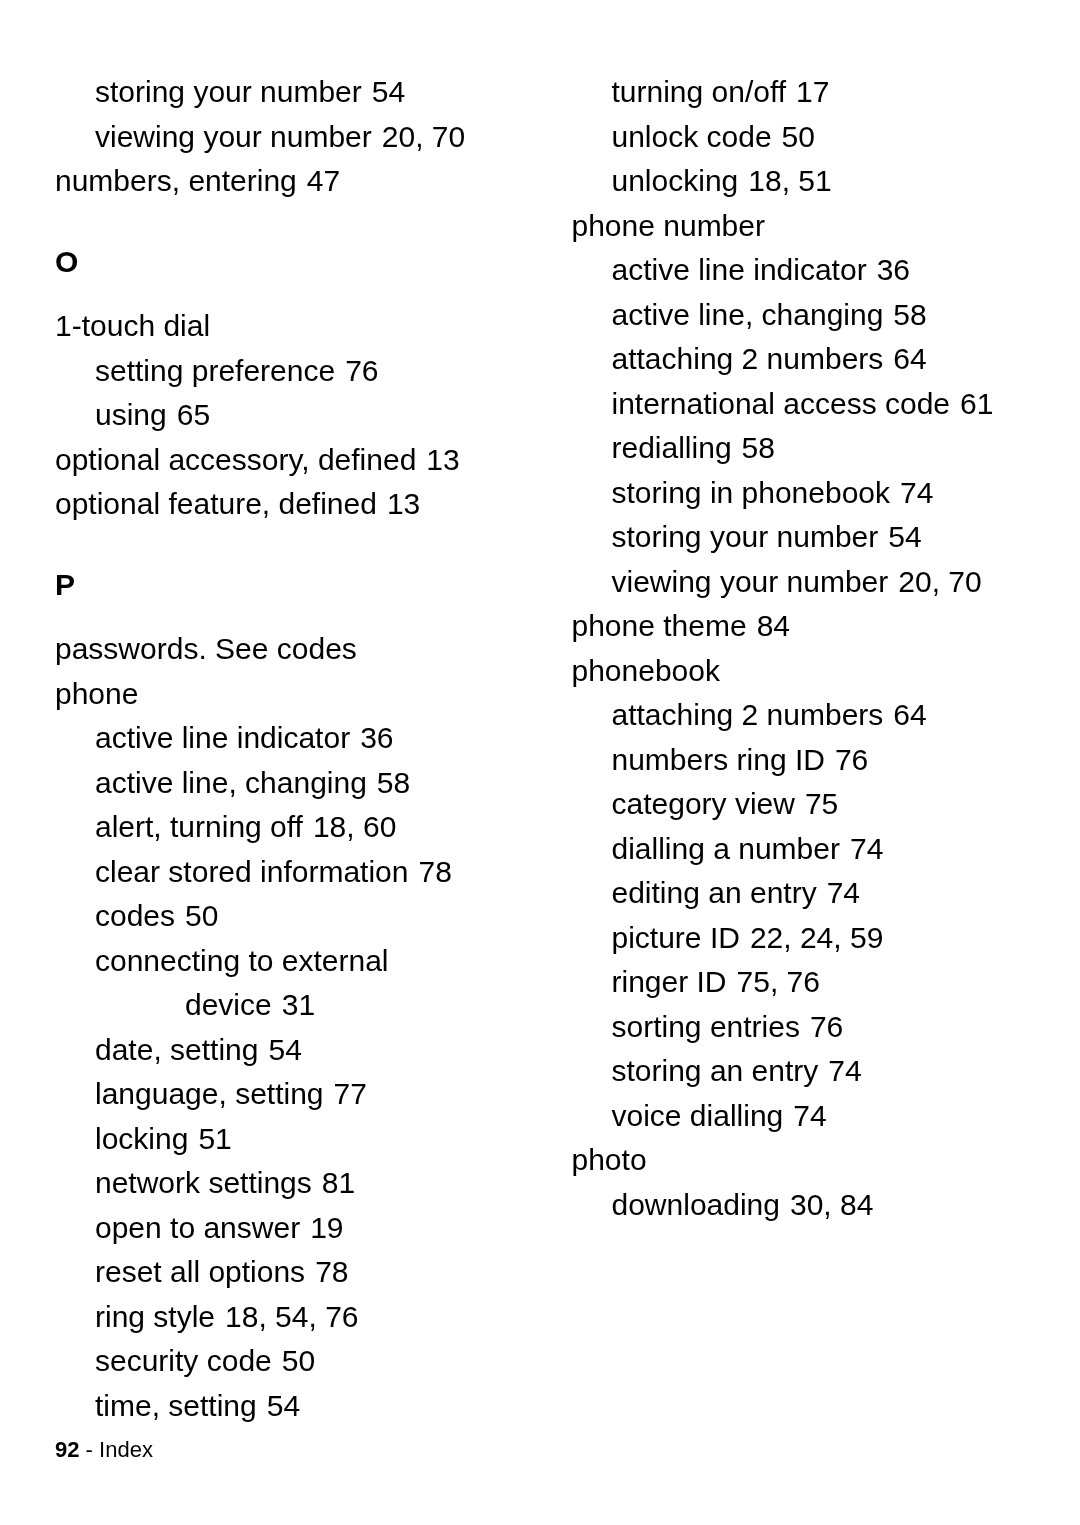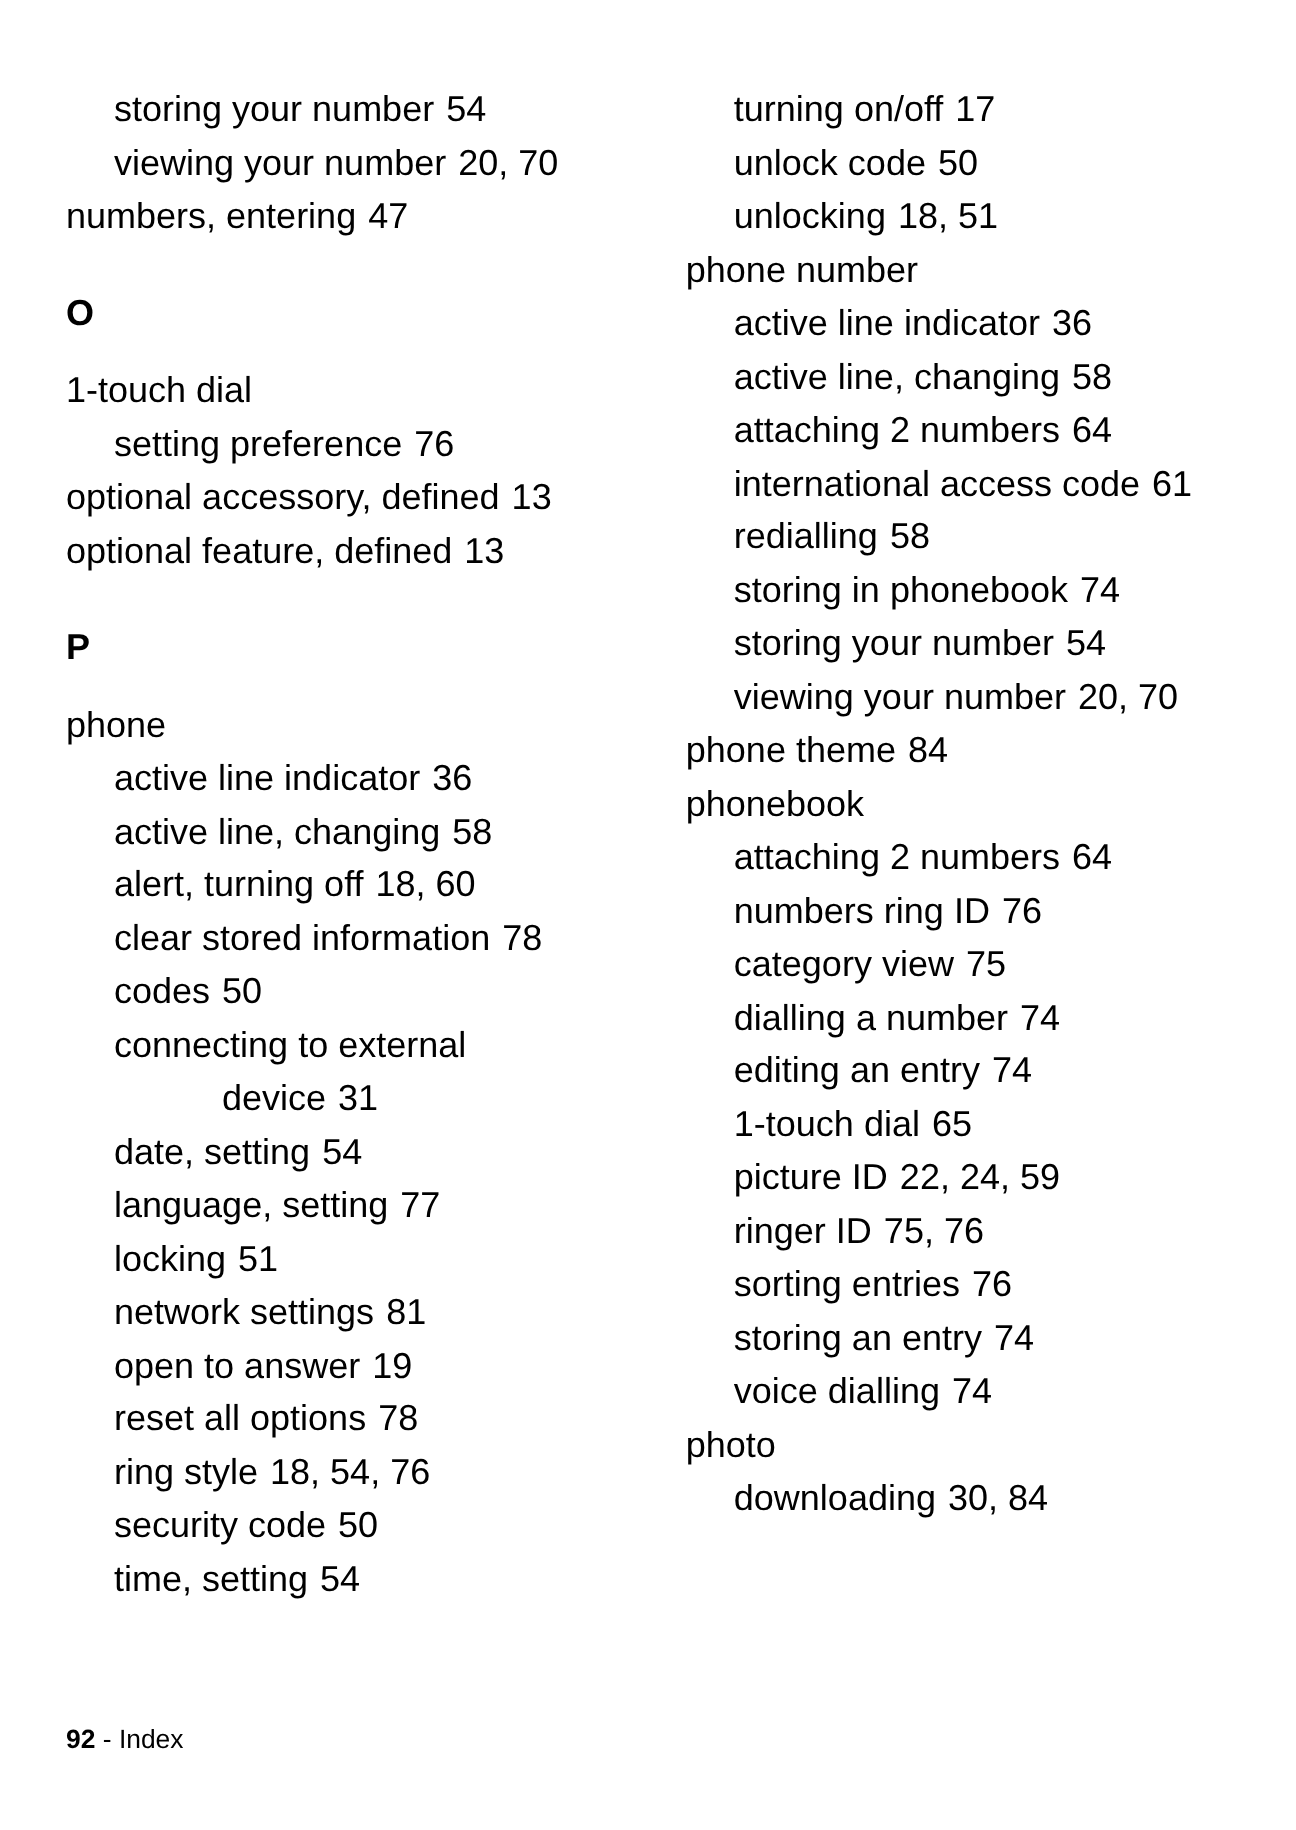--- a/index.html
+++ b/index.html
@@ -69,29 +69,35 @@
       </div>
 
       <div class="heading">O</div>
 
       <div class="entry lvl0">
         <span>1-touch dial</span>
       </div>
       <div class="entry lvl1">
         <span>setting preference</span><span class="pages">76</span>
       </div>
+      <div class="entry lvl1">
+        <span>using</span><span class="pages">65</span>
+      </div>
       <div class="entry lvl0">
         <span>optional accessory, defined</span><span class="pages">13</span>
       </div>
       <div class="entry lvl0">
         <span>optional feature, defined</span><span class="pages">13</span>
       </div>
 
       <div class="heading">P</div>
 
+      <div class="entry lvl0">
+        <span>passwords. </span><span>See</span><span> codes</span>
+      </div>
       <div class="entry lvl0">
         <span>phone</span>
       </div>
       <div class="entry lvl1">
         <span>active line indicator</span><span class="pages">36</span>
       </div>
       <div class="entry lvl1">
         <span>active line, changing</span><span class="pages">58</span>
       </div>
       <div class="entry lvl1">
@@ -151,21 +157,20 @@
       <div class="entry lvl1"><span>storing in phonebook</span><span class="pages">74</span></div>
       <div class="entry lvl1"><span>storing your number</span><span class="pages">54</span></div>
       <div class="entry lvl1"><span>viewing your number</span><span class="pages">20, 70</span></div>
       <div class="entry lvl0"><span>phone theme</span><span class="pages">84</span></div>
       <div class="entry lvl0"><span>phonebook</span></div>
       <div class="entry lvl1"><span>attaching 2 numbers</span><span class="pages">64</span></div>
       <div class="entry lvl1"><span>numbers ring ID</span><span class="pages">76</span></div>
       <div class="entry lvl1"><span>category view</span><span class="pages">75</span></div>
       <div class="entry lvl1"><span>dialling a number</span><span class="pages">74</span></div>
       <div class="entry lvl1"><span>editing an entry</span><span class="pages">74</span></div>
-      <div class="entry lvl1"><span>1-touch dial</span><span class="pages">65</span></div>
       <div class="entry lvl1"><span>picture ID</span><span class="pages">22, 24, 59</span></div>
       <div class="entry lvl1"><span>ringer ID</span><span class="pages">75, 76</span></div>
       <div class="entry lvl1"><span>sorting entries</span><span class="pages">76</span></div>
       <div class="entry lvl1"><span>storing an entry</span><span class="pages">74</span></div>
       <div class="entry lvl1"><span>voice dialling</span><span class="pages">74</span></div>
       <div class="entry lvl0"><span>photo</span></div>
       <div class="entry lvl1"><span>downloading</span><span class="pages">30, 84</span></div>
     </div>
   </div>
 

